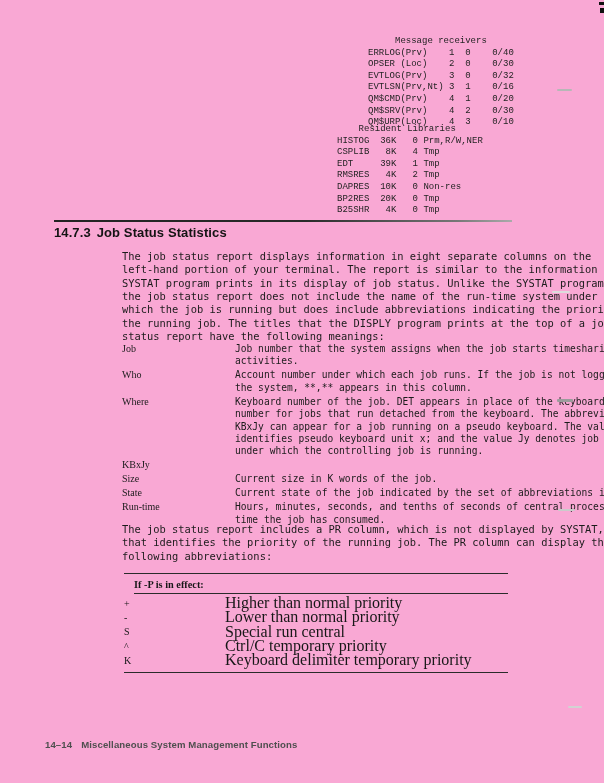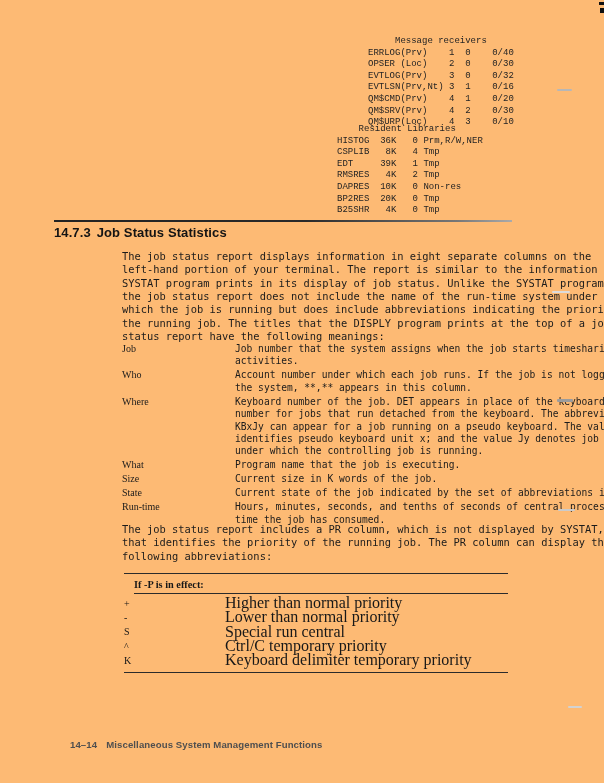--- a/index.html
+++ b/index.html
@@ -3,21 +3,21 @@
 <meta charset="utf-8">
 <style>
   html,body{margin:0;padding:0;}
   body{
     width:604px;height:783px;
     background:#ffffff;
     font-family:"Liberation Serif", serif;
     position:relative;
     overflow:hidden;
   }
-  .page{position:absolute;inset:0;background:#fdba74;color:#1c1c1c;}
+  .page{position:absolute;inset:0;background:#f9a8d4;color:#1c1c1c;}
 
   
   .mono{
     position:absolute;margin:0;
     font-family:"Liberation Mono","DejaVu Sans Mono",monospace;
     font-size:9px;line-height:11.6px;
     white-space:pre;color:#242424;
   }
   .mono-messages{left:368px;top:36px;}
   .mono-libraries{left:337px;top:124px;}
@@ -62,21 +62,21 @@
     border-bottom:1.4px solid #2b2b2b;
     margin-left:10px;
   }
   .pr-rows{padding:2px 0 5px 0;}
   .pr-row{display:flex;height:14.3px;align-items:center;}
   .pr-sym{width:101px;flex:none;font-size:10px;}
   .pr-desc{flex:1;font-size:16px;font-family:Liberation Serif, serif;}
 
   
   .footer{
-    position:absolute;left:70px;top:739px;
+    position:absolute;left:45px;top:739px;
     font-family:"Liberation Sans",sans-serif;
     font-size:9.6px;font-weight:bold;color:#4f4f4f;
     display:flex;gap:9px;letter-spacing:.1px;
   }
 
   
   .corner-tick{position:absolute;background:#101010;}
   .tick-a{right:0;top:2px;width:5px;height:3px;}
   .tick-b{right:0;top:8px;width:4px;height:5px;}
   .margin-dash{position:absolute;border-radius:1px;}
@@ -137,22 +137,21 @@
     </div>
     <div class="def-item">
       <span class="def-term">Where</span>
       <pre class="def-lines">Keyboard number of the job. DET appears in place of the keyboard
 number for jobs that run detached from the keyboard. The abbreviation
 KBxJy can appear for a job running on a pseudo keyboard. The value KBx
 identifies pseudo keyboard unit x; and the value Jy denotes job number y,
 under which the controlling job is running.</pre>
     </div>
     <div class="def-item">
-      <span class="def-term">What</span>
-      <pre class="def-lines">Program name that the job is executing.</pre>
+      <span class="def-term">KBxJy</span>
     </div>
     <div class="def-item">
       <span class="def-term">Size</span>
       <pre class="def-lines">Current size in K words of the job.</pre>
     </div>
     <div class="def-item">
       <span class="def-term">State</span>
       <pre class="def-lines">Current state of the job indicated by the set of abbreviations in Table 14–4.</pre>
     </div>
     <div class="def-item">

